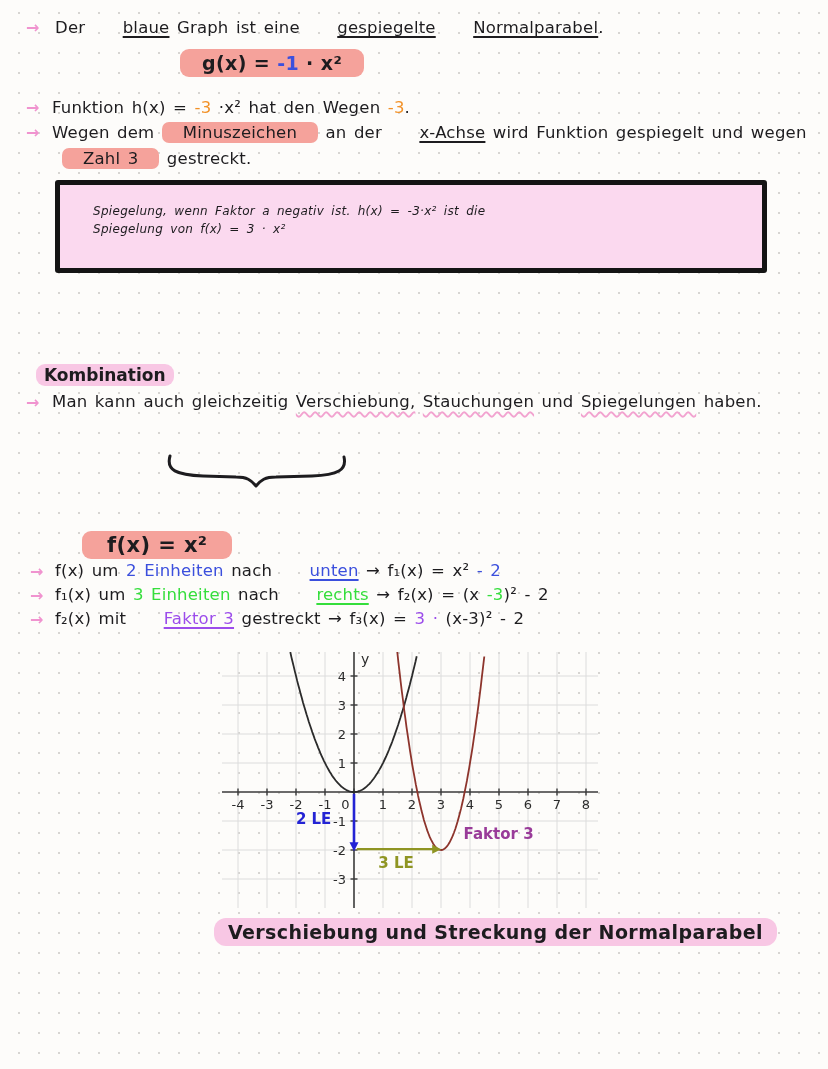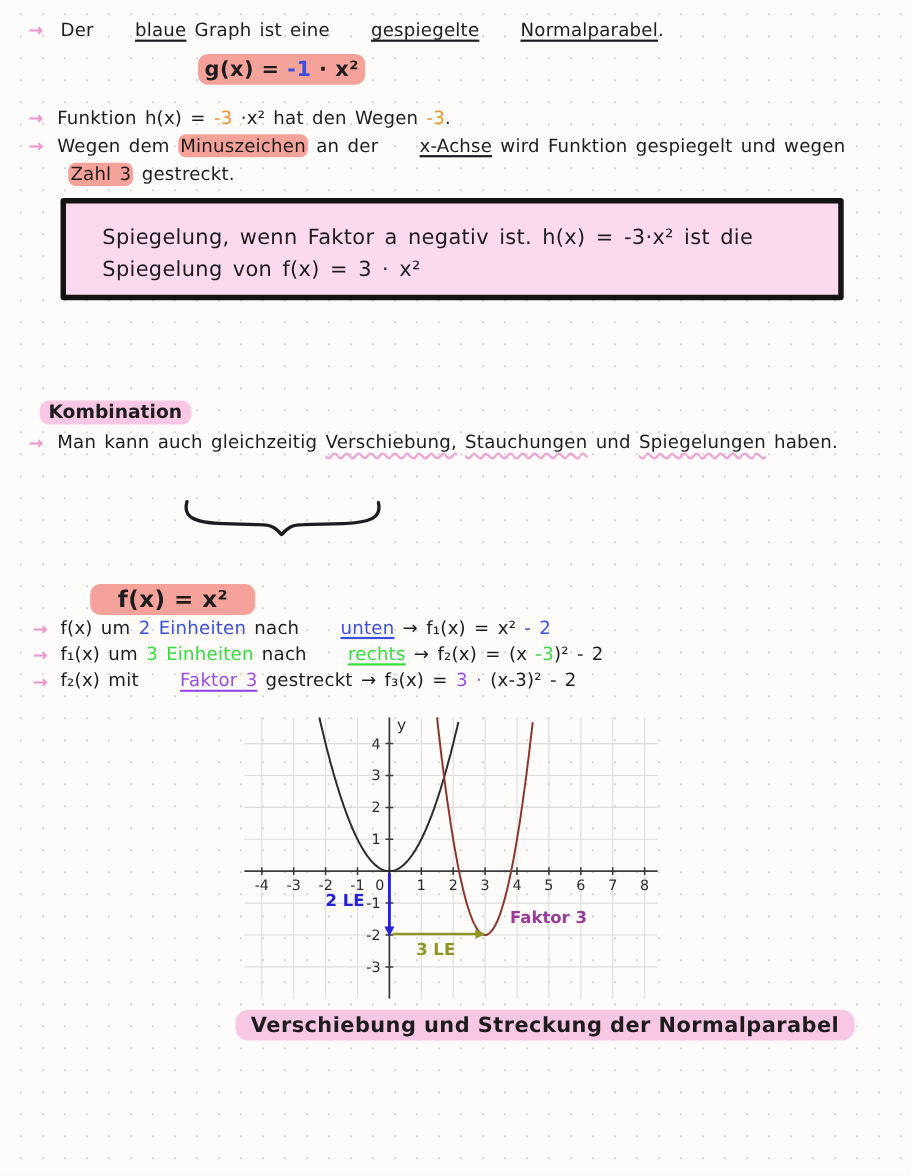--- a/index.html
+++ b/index.html
@@ -5,29 +5,29 @@
   html,body{margin:0;padding:0;background:#e9e9e9;}
   .page{
     position:relative;width:828px;height:1069px;margin:0 auto;overflow:hidden;
     background-color:#fdfcfa;
     background-image:radial-gradient(circle,#d7d5d2 1.2px,transparent 1.4px);
     background-size:20px 20px;background-position:9px 3px;
     font-family:"DejaVu Sans",sans-serif;color:#1d1c1f;
   }
   .abs{position:absolute;}
   .hand{font-size:16.5px;letter-spacing:.2px;word-spacing:2px;line-height:1.35;white-space:nowrap;}
-  .formula{font-size:19px;font-weight:600;letter-spacing:.4px;padding:3px 6px;border-radius:9px;white-space:nowrap;}
+  .formula{font-size:19px;font-weight:600;letter-spacing:.4px;padding:3px 22px;border-radius:9px;white-space:nowrap;}
   .marrow{font-size:16px;font-weight:700;line-height:1;}
   .u{text-decoration:underline;text-underline-offset:3px;text-decoration-thickness:1.5px;margin-left:30px;}
   .wavy{text-decoration:underline wavy;text-decoration-color:#f2a3d0;text-underline-offset:4px;text-decoration-thickness:1.5px;}
-  .seg-hl{padding:1px 2px;border-radius:7px;}
+  .seg-hl{padding:1px 21px;border-radius:7px;}
   .notebox{
     border:5px solid #141414;border-radius:3px;
     padding:17px 20px 14px 33px;box-sizing:border-box;
-    font-size:19px;letter-spacing:.3px;word-spacing:3px;line-height:1.5;font-weight:500;
+    font-size:12px;letter-spacing:.3px;word-spacing:3px;line-height:1.5;font-weight:500;font-style:italic;
   }
   .notetext{font-size:16px;line-height:1.18;letter-spacing:.2px;font-weight:500;}
   .caption{font-size:19px;font-weight:600;letter-spacing:.4px;padding:3px 14px;border-radius:12px;white-space:nowrap;margin-left:24px;}
   .heading{font-size:17px;font-weight:600;padding:1px 8px;border-radius:9px;}
   svg text{font-family:"DejaVu Sans",sans-serif;}
 </style>
 </head>
 <body>
 
 <div class="page">

